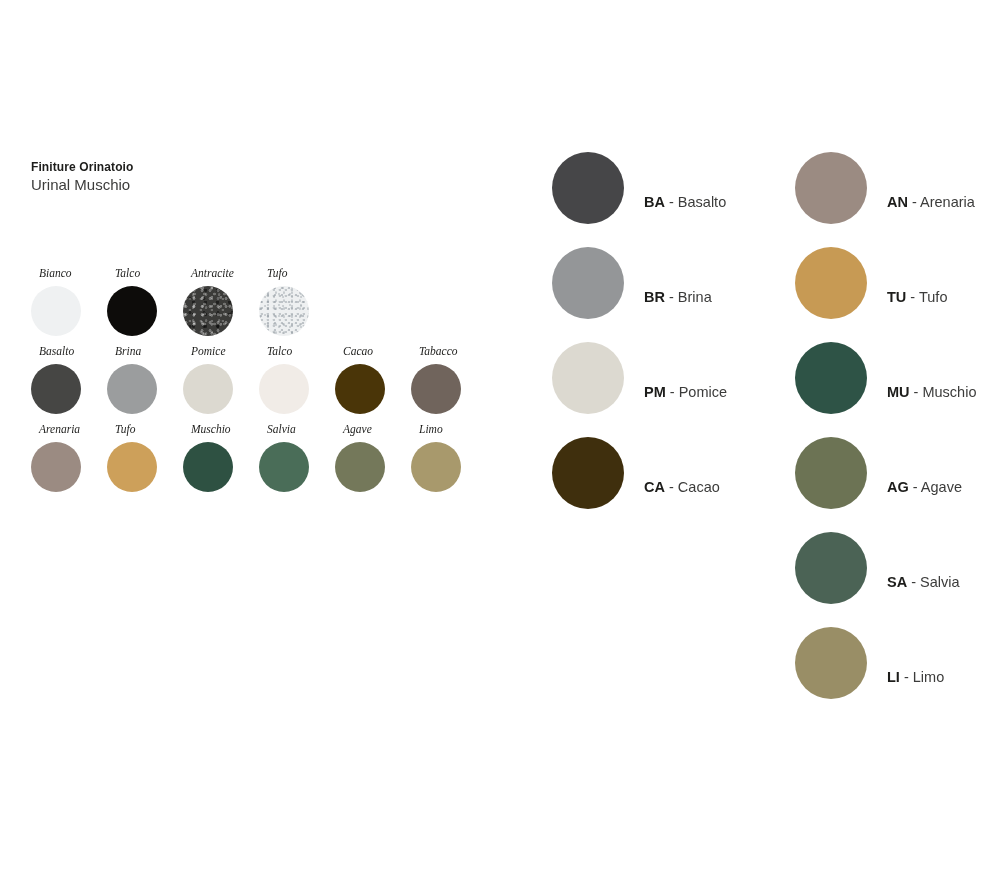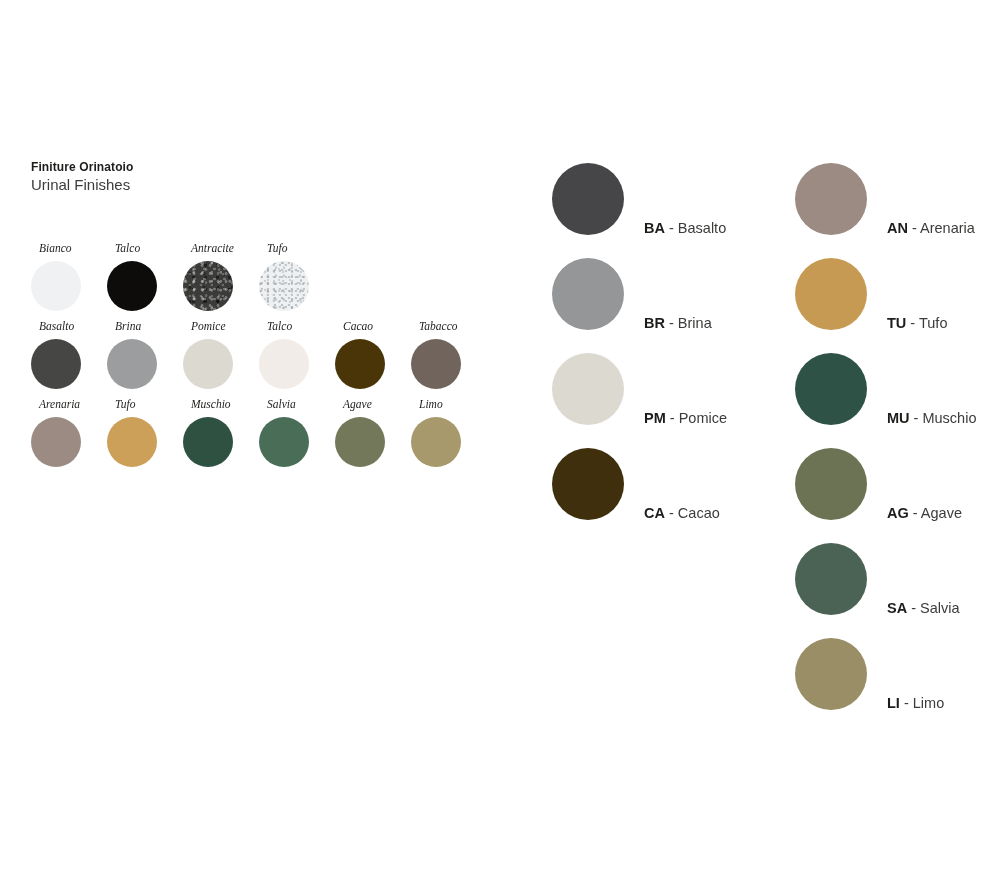--- a/index.html
+++ b/index.html
@@ -51,20 +51,21 @@
     width: 470px;
   }
   .srow {
     position: relative;
     height: 78px;
   }
   .sitem {
     position: absolute;
     width: 78px;
     text-align: left;
+    margin-top: 25px;
   }
   .sitem .sname {
     font-family: "Liberation Serif", serif;
     font-style: italic;
     font-size: 11.5px;
     color: #1d1d1b;
     line-height: 1;
     margin: 0 0 6px 8px;
     white-space: nowrap;
   }
@@ -102,21 +103,21 @@
     position: absolute;
     top: 140px;
   }
   .legend-col.col-a { left: 552px; }
   .legend-col.col-b { left: 795px; }
 
   .litem {
     position: relative;
     height: 95px;
     display: flex;
-    align-items: flex-end;
+    align-items: center;
   }
   .ldot {
     width: 72px;
     height: 72px;
     border-radius: 50%;
     flex: 0 0 auto;
   }
   .llabel {
     margin-left: 20px;
     margin-top: 29px;
@@ -133,21 +134,21 @@
 </style>
 </head>
 <body>
 
 <div id="board">
 
   <div class="left-panel">
 
     <div class="title-block">
       <div class="title-it">Finiture Orinatoio</div>
-      <div class="title-en">Urinal Finishes</div>
+      <div class="title-en">Urinal Muschio</div>
     </div>
 
     <div class="swatch-rows" id="swatch-rows">
         <div class="srow">
           <div class="sitem" style="left: 0px;">
             <div class="sname">Bianco</div>
             <span class="sdot" style="background: rgb(239, 241, 242);"></span>
           </div>
           <div class="sitem" style="left: 76px;">
             <div class="sname">Talco</div>

